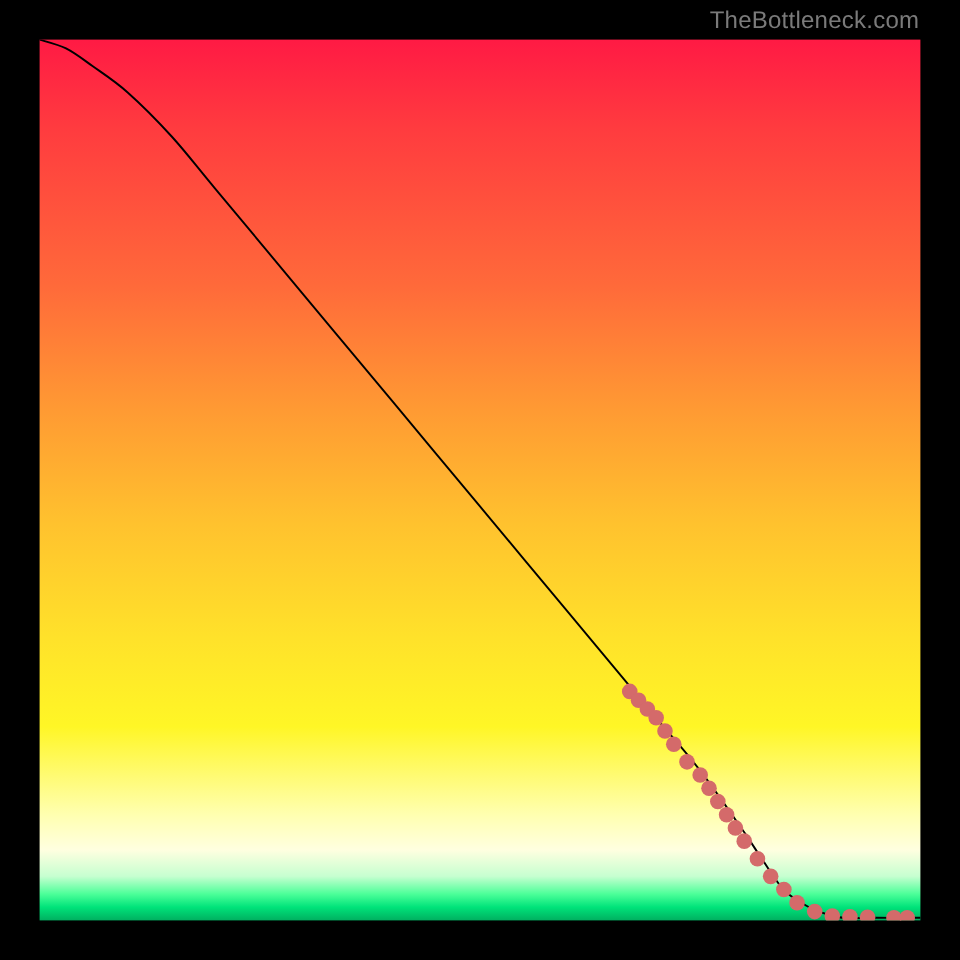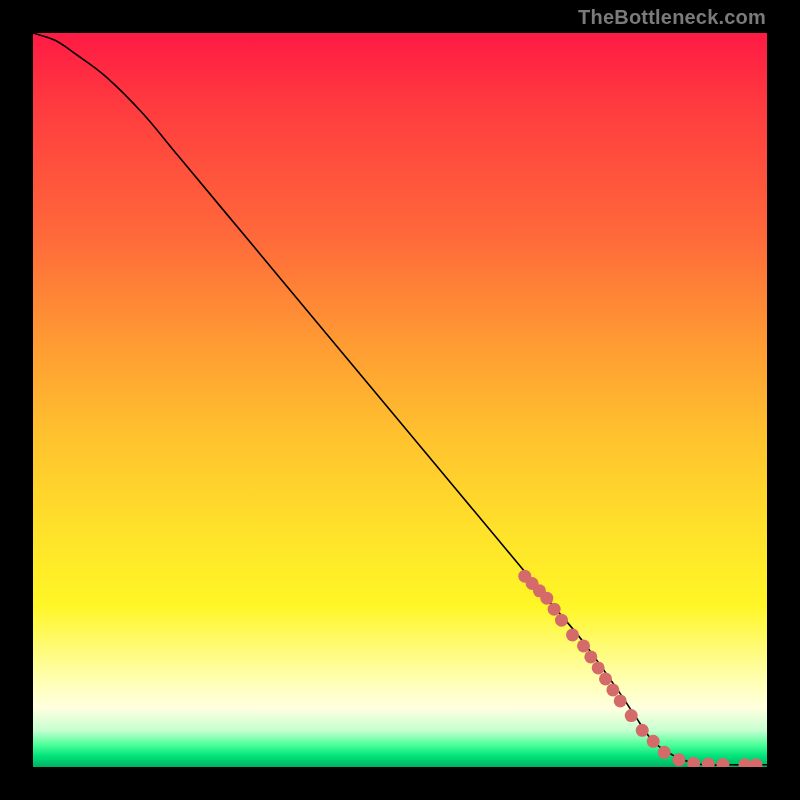--- a/index.html
+++ b/index.html
@@ -40,21 +40,21 @@
       #00e37a 98.5%,
       #00b060 100%
     );
   }
   .watermark {
     position: absolute;
     top: 6px;
     right: 34px;
     color: #7a7a7a;
     font-size: 20px;
-    font-weight: 700;
+    font-weight: 400;
     letter-spacing: 0.2px;
     user-select: none;
   }
   svg.curve {
     position: absolute;
     left: 0;
     top: 0;
     width: 734px;
     height: 734px;
   }

